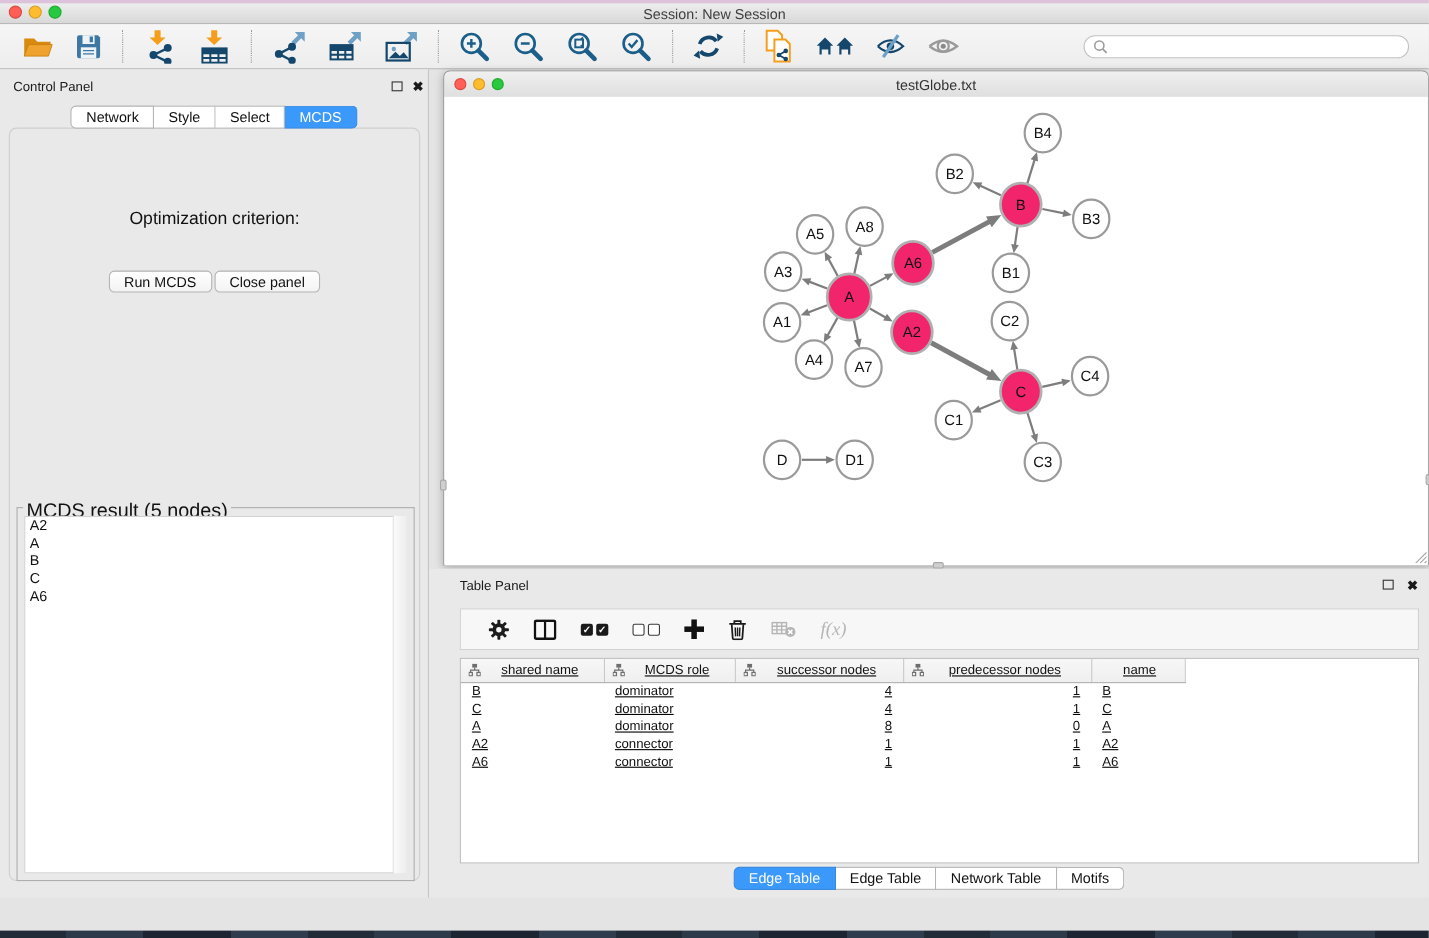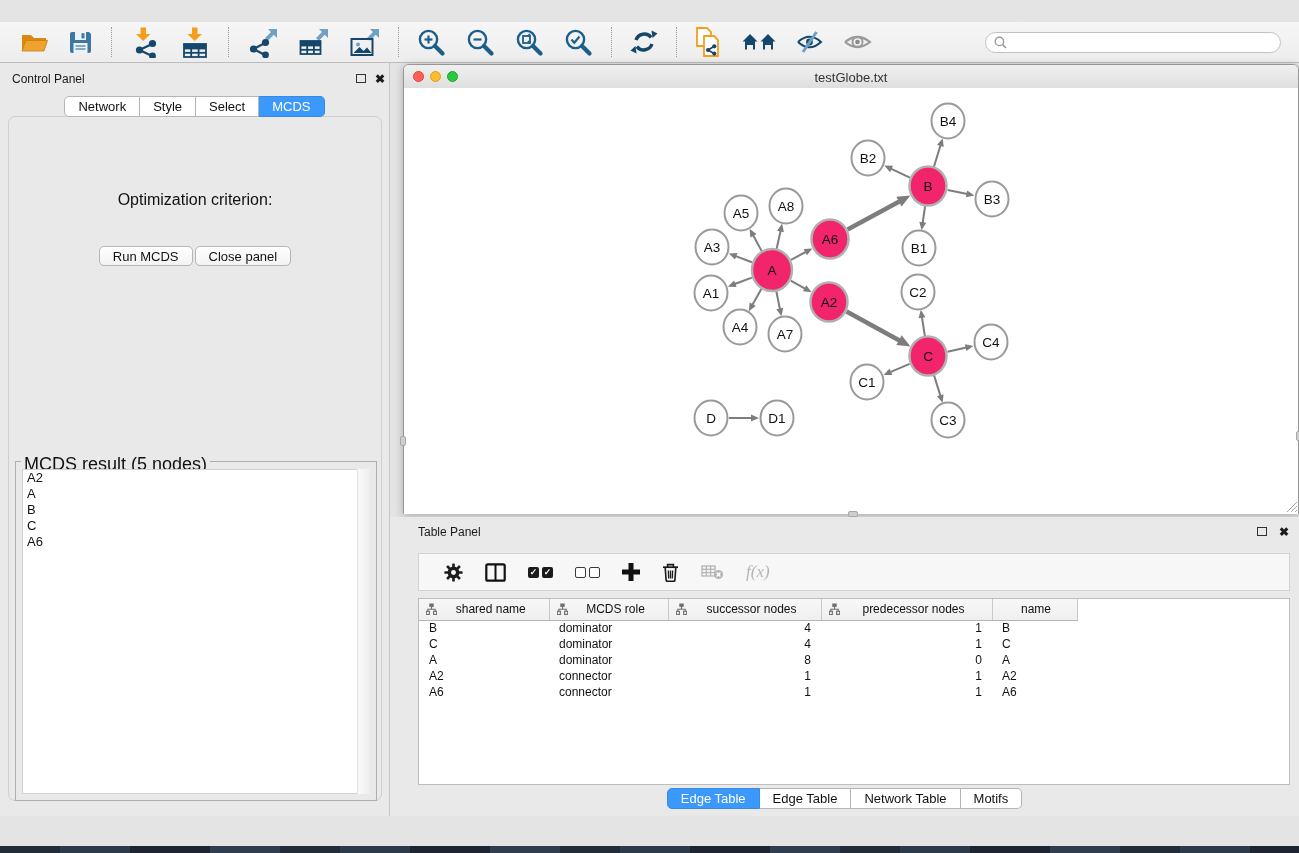--- a/index.html
+++ b/index.html
@@ -73,21 +73,21 @@
   .table-panel { position:absolute; left:390px; top:517px; width:909px; height:299px; background:#e9e9e9; }
   .tp-toolbar { position:absolute; left:28px; top:36px; width:872px; height:38px; background:#f7f7f7;
     border:1px solid #d2d2d2; display:flex; align-items:center; padding-left:14px; gap:0; }
   .tpi { border:none; background:none; padding:0 11px; display:flex; align-items:center; cursor:pointer; }
   .chk-pair { display:flex; gap:3px; }
   .chk { width:11px; height:11px; border-radius:2px; }
   .chk.on { background:#1a1a1a; color:#fff; font-size:9px; font-weight:bold; line-height:11px; text-align:center; }
   .chk.off { border:1.5px solid #3a3a3a; background:#fff; }
   .fx { font-family:"Liberation Serif", serif; font-style:italic; font-size:17px; color:#b5b5b5; }
   .tbl-wrap { position:absolute; left:28px; top:81px; width:872px; height:187px; background:#fff; border:1px solid #bdbdbd; overflow:hidden; }
-  table.tbl { border-collapse:collapse; table-layout:fixed; width:872px; }
+  table.tbl { border-collapse:collapse; table-layout:fixed; width:872px;text-decoration:underline; }
   .tbl th { height:21px; background:linear-gradient(#f7f7f7,#efefef); border-right:1px solid #c9c9c9; border-bottom:1px solid #b5b5b5;
     font-size:12px; font-weight:normal; color:#111; padding:0; }
   .tbl th .th-in { display:flex; align-items:center; padding:0 4px 0 7px; }
   .tbl th .th-lab { flex:1; text-align:center; }
   .tbl td { height:16px; font-size:12px; color:#111; padding:0 0 0 10px; white-space:nowrap; }
   .tbl td.num { text-align:right; padding-right:10px; }
   .tp-tabs { position:absolute; left:0; top:271px; width:100%; display:flex; justify-content:center; }
 
   
   .statusbar { position:absolute; left:0; top:816px; width:1299px; height:30px; background:#eeeeee; border-top:1px solid #c2c2c2; }
@@ -97,20 +97,29 @@
     border:1px solid #b6b6b6; border-radius:4px; display:flex; align-items:center; gap:6px; padding:0 10px; font-size:12px; color:#111; cursor:pointer; }
   .mem-dot { width:11px; height:11px; border-radius:50%; background:#1fa035; border:1px solid #157a27; }
   .desktop-strip { position:absolute; left:0; top:846px; width:1299px; height:7px;
     background:repeating-linear-gradient(90deg,#222b38 0 60px,#2d3a4a 60px 130px,#1d2532 130px 210px,#303d4e 210px 280px); }
 </style>
 </head>
 <body>
 
 <div class="screen">
 
+  <div class="mac-titlebar">
+    <div class="lavender"></div>
+    <div class="traffic">
+      <span class="tl red"></span>
+      <span class="tl yellow"></span>
+      <span class="tl green"></span>
+    </div>
+    <div class="mac-title">Session: New Session</div>
+  </div>
 
   <div class="toolbar">
     <button class="tbtn">
       <svg width="28" height="24" viewBox="0 0 28 24">
         <path d="M2 21 V5 h9 l3 3 h12 v4 H6 z" fill="#d98a0e"></path>
         <path d="M2 21 L6 10.5 h21.5 L24 21 z" fill="#f0a231" stroke="#c77f0c" stroke-width="0.8"></path>
       </svg>
     </button>
     <button class="tbtn">
       <svg width="25" height="25" viewBox="0 0 25 25">

